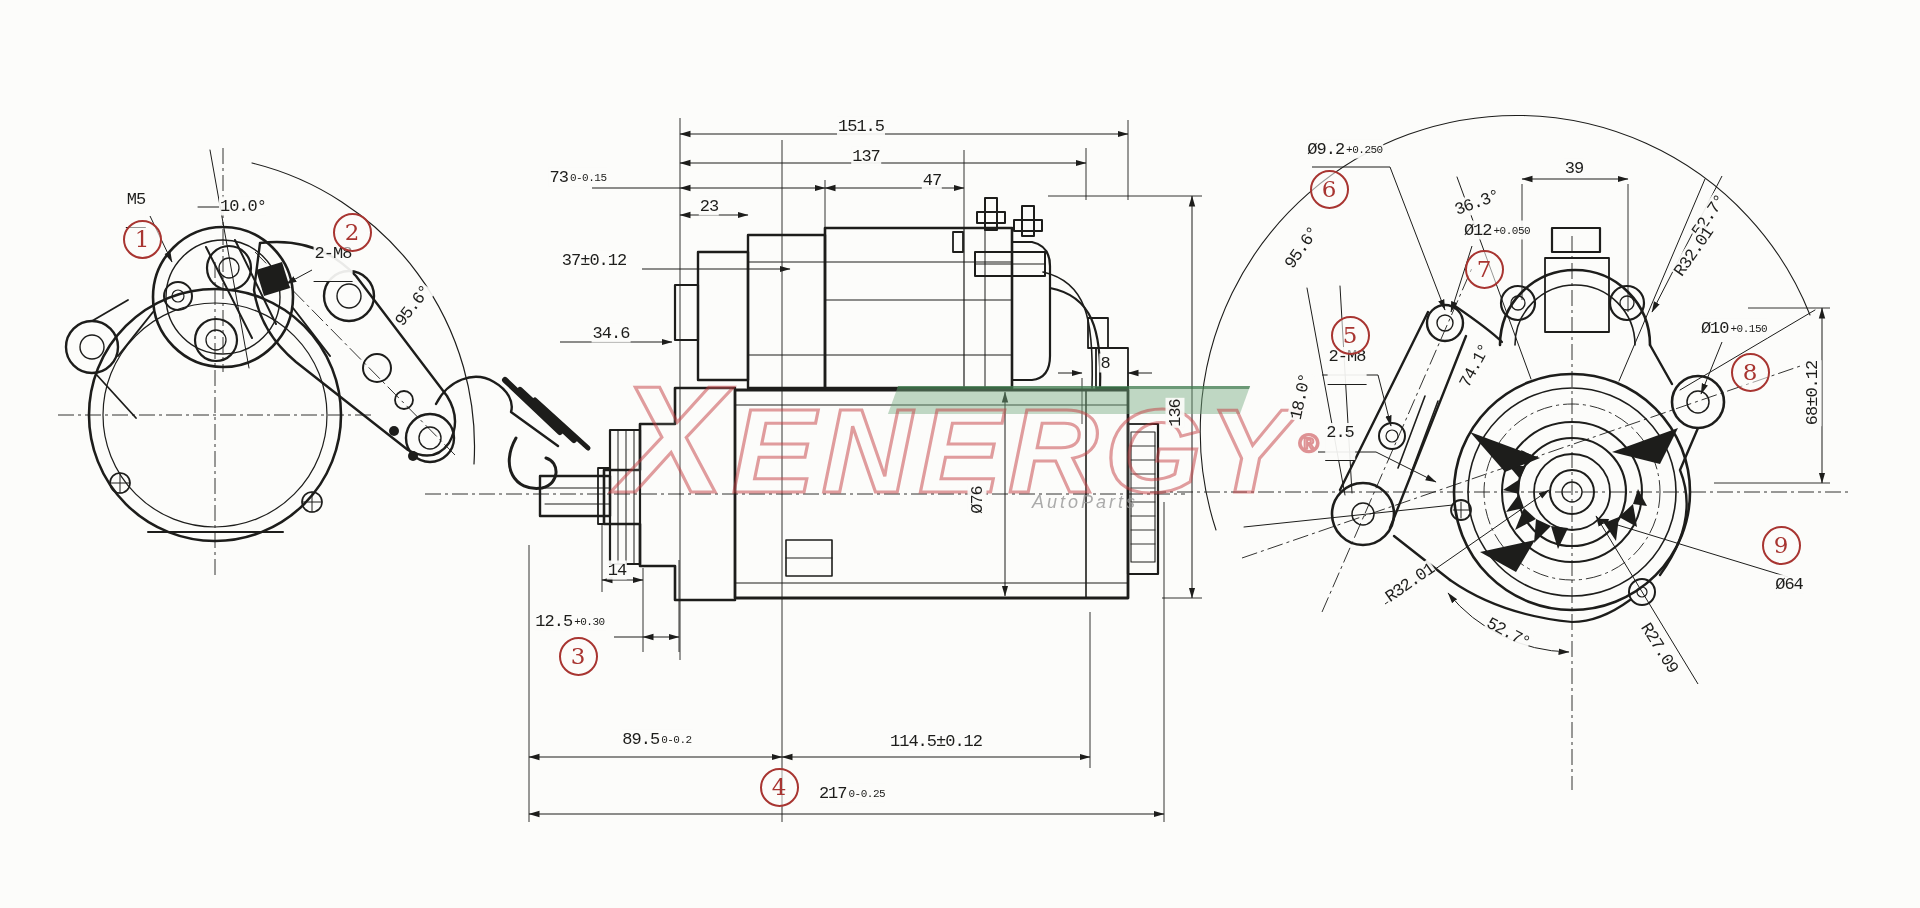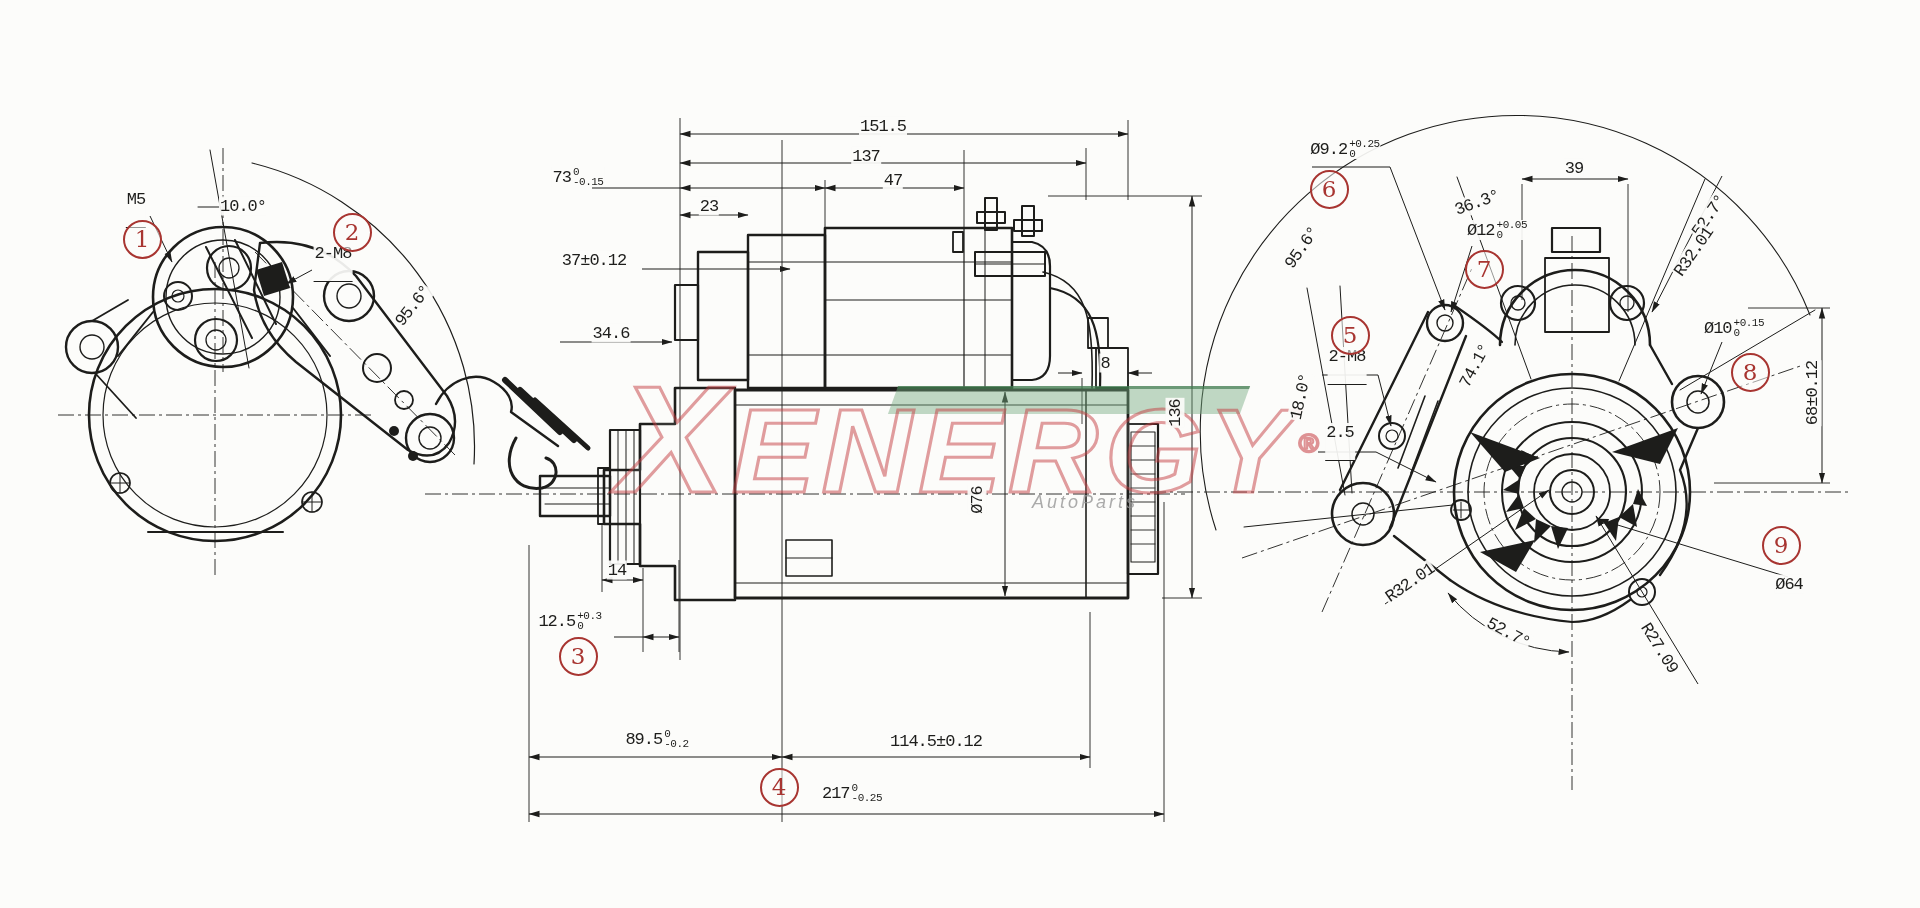--- a/index.html
+++ b/index.html
@@ -25,21 +25,21 @@
   .wm-reg{font-size:26px;-webkit-text-stroke:2px rgba(196,59,63,0.55);vertical-align:40px;}
   .wm-sub{position:absolute;left:1032px;top:492px;font-size:18px;font-weight:normal;font-style:italic;
           letter-spacing:3px;color:rgba(148,148,148,0.78);text-align:center;}
   
   #annotations{position:absolute;left:0;top:0;width:1920px;height:908px;z-index:3;}
   .dim{position:absolute;display:flex;align-items:center;white-space:nowrap;
        font-family:"Liberation Mono","DejaVu Sans Mono",monospace;
        font-size:17px;letter-spacing:-1px;color:var(--line,#1d1d1b);
        background:rgba(252,252,250,0.92);padding:0 1px;}
   .dim.ul{border-bottom:1.4px solid var(--line,#1d1d1b);padding-bottom:18px;}
-  .dim .stk{display:inline-flex;flex-direction:column;font-size:11px;line-height:10px;
+  .dim .stk{display:inline-flex;flex-direction:row;font-size:11px;line-height:10px;
             letter-spacing:-0.5px;margin-left:2px;}
   .dim .stk i{font-style:normal;}
   .callout{position:absolute;width:35px;height:35px;margin:-17.5px 0 0 -17.5px;border-radius:50%;
            border:2.6px solid var(--callout,#a83531);color:var(--callout,#a83531);
            display:flex;align-items:center;justify-content:center;
            font-family:"DejaVu Serif",serif;font-size:23px;line-height:1;
            background:rgba(252,252,250,0.55);}
 </style>
 </head>
 <body>
@@ -272,27 +272,27 @@
       </div>
       <div class="dim" style="left: 243px; top: 206px; transform: translate(-50%, -50%);">
         <span>10.0°</span>
       </div>
       <div class="dim ul" style="left: 333px; top: 263px; transform: translate(-50%, -50%);">
         <span>2-M8</span>
       </div>
       <div class="dim" style="left: 413px; top: 306px; transform: translate(-50%, -50%) rotate(-52deg);">
         <span>95.6°</span>
       </div>
-      <div class="dim" style="left: 883px; top: 126px; transform: translate(-50%, -50%);">
+      <div class="dim" style="left: 861px; top: 126px; transform: translate(-50%, -50%);">
         <span>151.5</span>
       </div>
       <div class="dim" style="left: 866px; top: 156px; transform: translate(-50%, -50%);">
         <span>137</span>
       </div>
-      <div class="dim" style="left: 893px; top: 180px; transform: translate(-50%, -50%);">
+      <div class="dim" style="left: 932px; top: 180px; transform: translate(-50%, -50%);">
         <span>47</span>
       </div>
       <div class="dim" style="left: 578px; top: 177px; transform: translate(-50%, -50%);">
         <span>73</span>
         <span class="stk">
           <i>0</i>
           <i>-0.15</i>
         </span>
       </div>
       <div class="dim" style="left: 709px; top: 206px; transform: translate(-50%, -50%); align-items: flex-end;">

